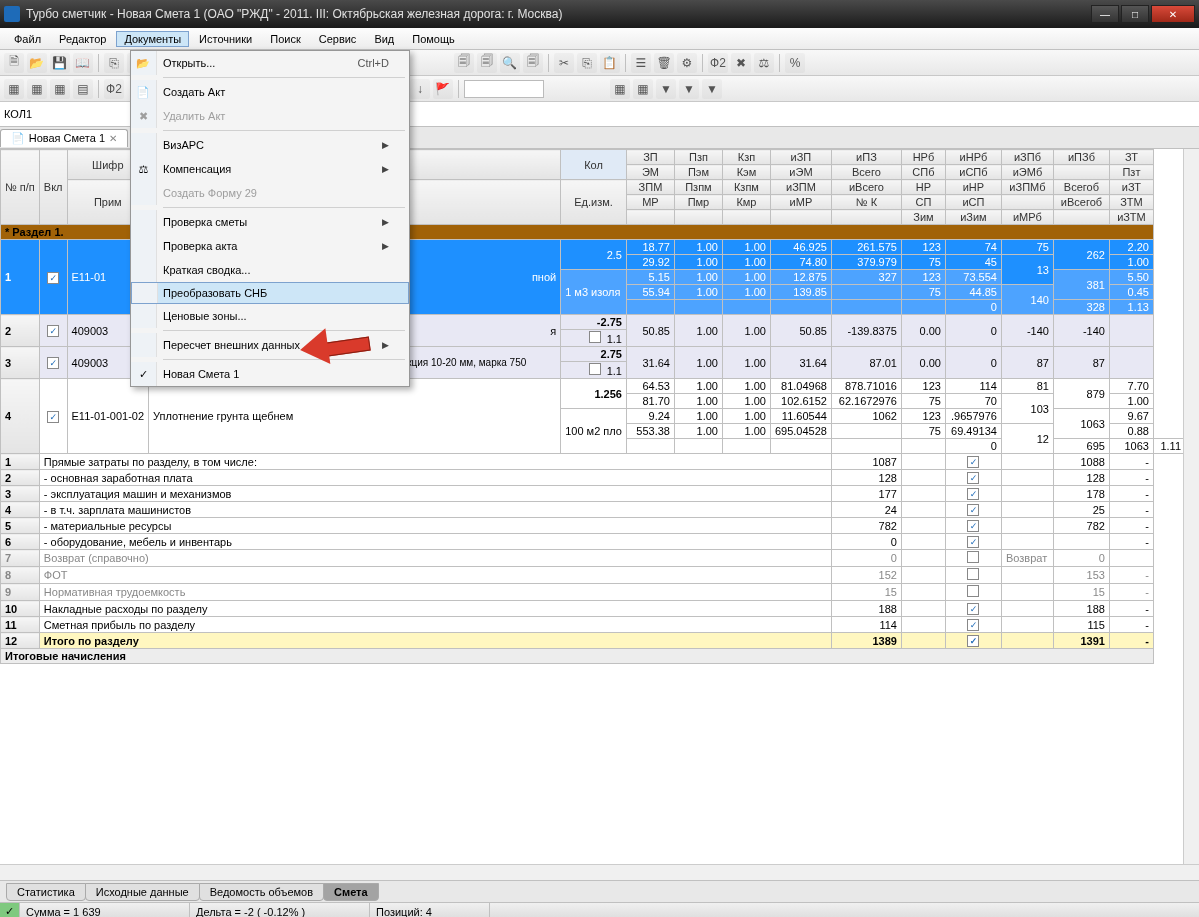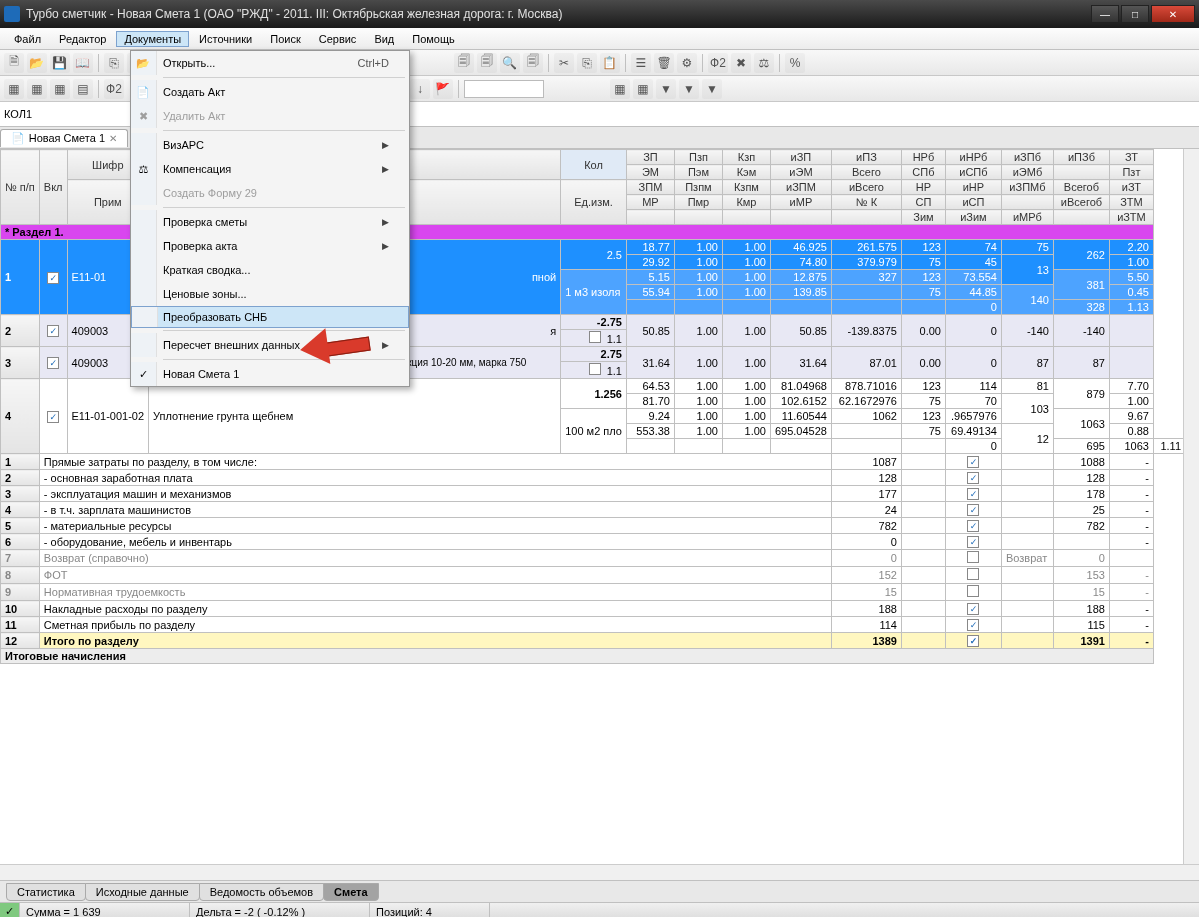--- a/index.html
+++ b/index.html
@@ -20,21 +20,21 @@
 .celledit { height: 14px; background: #fff; border-bottom: 1px solid #c0c0c0; display: flex; align-items: center; padding: 12px 4px; font-size: 11px; }
 .doctab { height: 22px; background: #e8e8e8; border-bottom: 1px solid #c0c0c0; display: flex; align-items: center; }
 .doctab .tab { background: #fff; border: 1px solid #aaa; border-bottom: none; padding: 2px 10px; border-radius: 3px 3px 0 0; display:flex; align-items:center; gap:4px; }
 .doctab .tabclose { font-size:10px; color:#888; cursor:pointer; }
 .gridwrap { position: relative; background: #fff; height: calc(917px - 28px - 22px - 26px - 26px - 22px - 22px - 22px - 18px); overflow: hidden; }
 table.grid { border-collapse: collapse; font-size: 11px; width: 1186px; }
 .grid th, .grid td { border: 1px solid #c0c0c0; padding: 1px 4px; white-space: nowrap; overflow: hidden; }
 .grid th { background: linear-gradient(#f6f6f6,#e4e4e4); font-weight: normal; text-align: center; color: #333; }
 .grid .num { text-align: right; }
 .grid .rownum { background: linear-gradient(#f6f6f6,#e4e4e4); text-align: left; font-weight: bold; width: 30px; }
-.sectionrow td { background: #d946ef; font-weight: bold; }
+.sectionrow td { background: #a16207; font-weight: bold; }
 .sel td { background: #1e90ff !important; color: #fff; }
 .sel2 td { background: #4da3ff !important; color: #fff; }
 .grayrow td { background: #e8e8f4; }
 .sumrow td { color: #888; }
 .totalrow td { background: #fff7c0; font-weight: bold; }
 .itogrow td { background: #ededed; font-weight: bold; }
 .chk { width:12px; height:12px; border:1px solid #888; display:inline-block; background:#fff; text-align:center; line-height:10px; font-size:9px; color:#1e6bb8; }
 .chk.on::after { content:"✓"; }
 .bottomtabs { height: 22px; background: #e8e8e8; border-top: 1px solid #c0c0c0; display: flex; align-items: center; padding: 0 6px; gap: 0; }
 .btab { padding: 2px 10px; border: 1px solid #aaa; background: #e0e0e0; border-radius: 0 0 4px 4px; margin-right:-1px; cursor:pointer; }
@@ -577,27 +577,27 @@
     </div>
     <div class="ddrow">
       <div class="iconcol"></div>
       <span>Проверка акта</span>
       <span class="arrow">▶</span>
     </div>
     <div class="ddrow">
       <div class="iconcol"></div>
       <span>Краткая сводка...</span>
     </div>
+    <div class="ddrow hover">
+      <div class="iconcol"></div>
+      <span>Преобразовать СНБ</span>
+    </div>
     <div class="ddrow">
       <div class="iconcol"></div>
       <span>Ценовые зоны...</span>
-    </div>
-    <div class="ddrow hover">
-      <div class="iconcol"></div>
-      <span>Преобразовать СНБ</span>
     </div>
     <div class="ddsep"></div>
     <div class="ddrow">
       <div class="iconcol"></div>
       <span>Пересчет внешних данных</span>
       <span class="arrow">▶</span>
     </div>
     <div class="ddsep"></div>
     <div class="ddrow">
       <div class="iconcol">✓</div>

